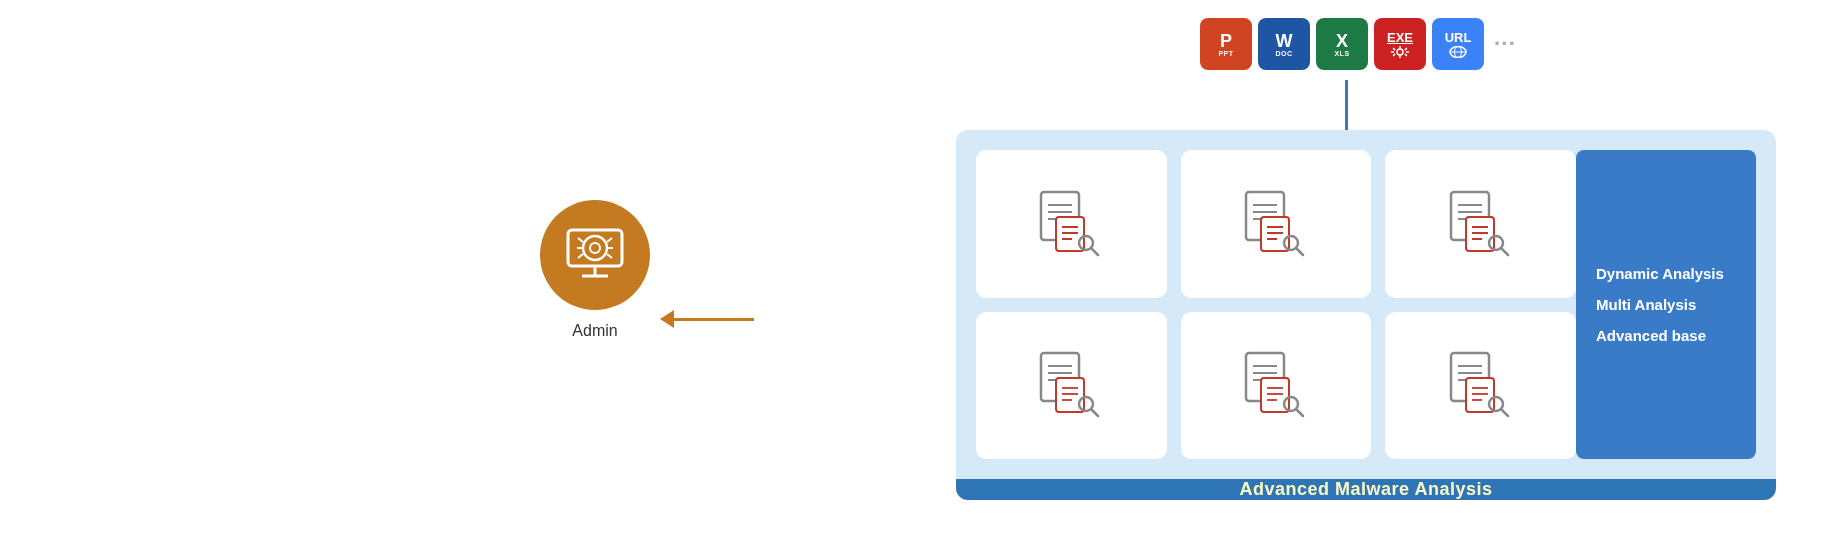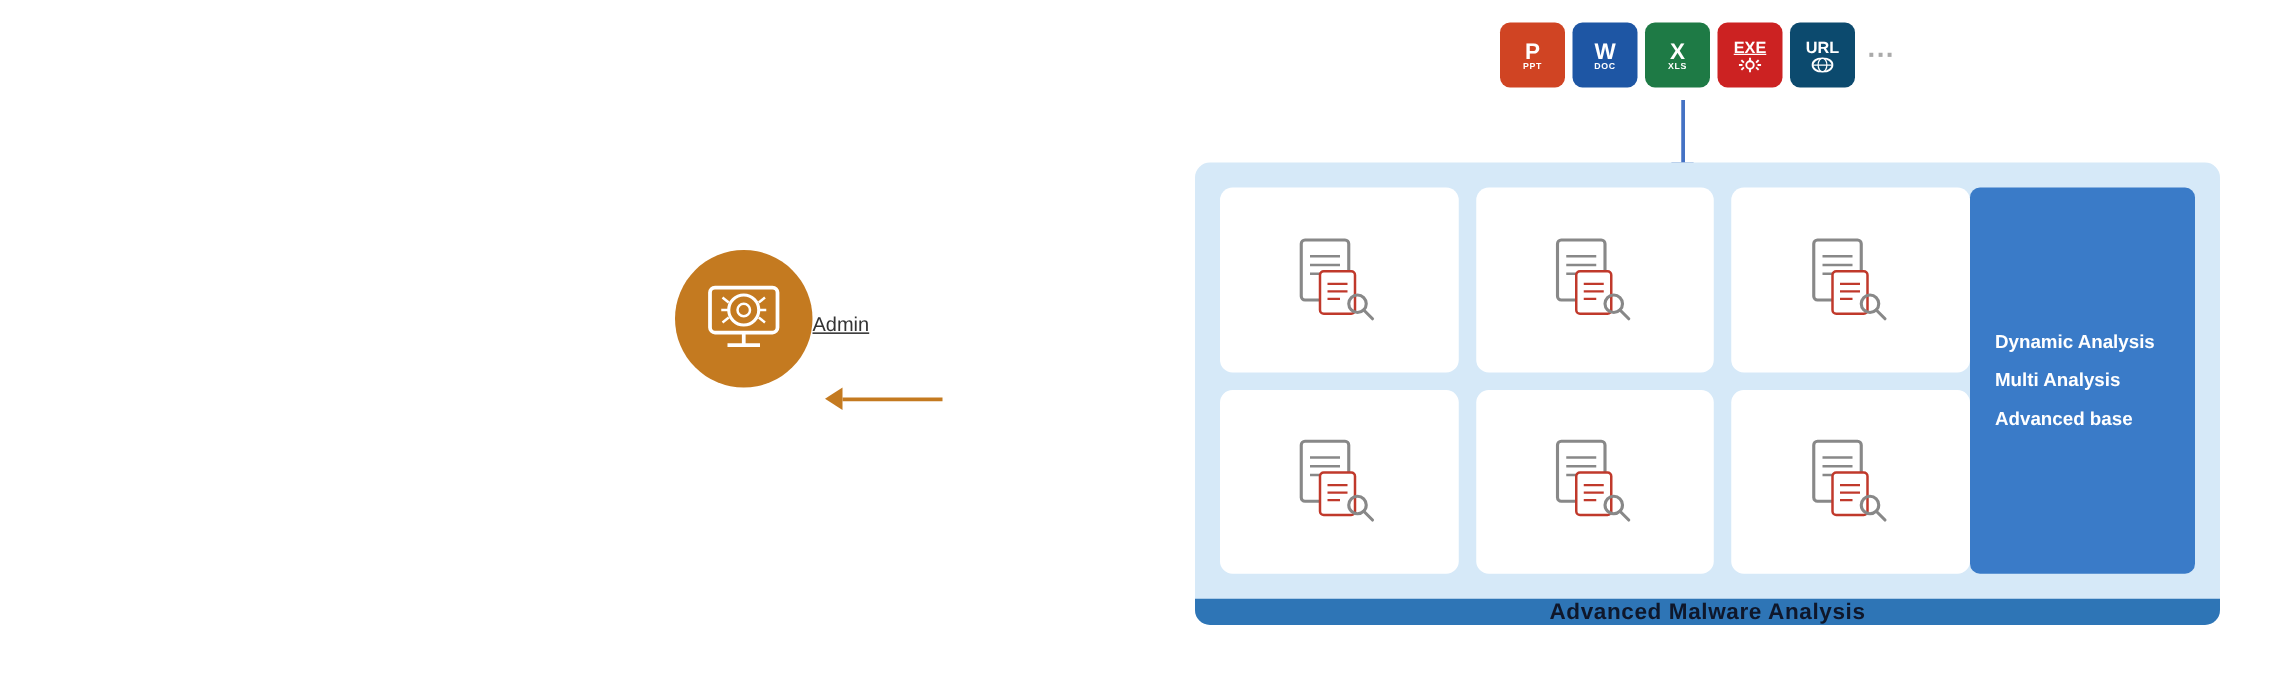--- a/index.html
+++ b/index.html
@@ -42,21 +42,21 @@
       font-size: 13px;
       color: white;
       position: relative;
       flex-direction: column;
     }
 
     .file-icon.ppt { background: #D04423; }
     .file-icon.word { background: #1E56A4; }
     .file-icon.excel { background: #1E7A45; }
     .file-icon.exe { background: #CC2222; }
-    .file-icon.url { background: #0c4a6e; }
+    .file-icon.url { background: #3b82f6; }
 
     .file-icon-letter {
       font-size: 18px;
       font-weight: 900;
       line-height: 1;
     }
 
     .file-icon-sub {
       font-size: 7px;
       font-weight: 700;
@@ -93,23 +93,22 @@
       border-right: 9px solid transparent;
       border-top: 14px solid #4472C4;
     }
 
     
     .admin-section {
       position: absolute;
       left: 540px;
       top: 200px;
       display: flex;
-      flex-direction: row;
-      align-items: center;
-      text-decoration: underline;
+      flex-direction: column;
+      align-items: center;
     }
 
     .admin-circle {
       width: 110px;
       height: 110px;
       border-radius: 50%;
       background: #C47A20;
       display: flex;
       align-items: center;
       justify-content: center;
@@ -204,21 +203,21 @@
     .analysis-label {
       color: white;
       font-size: 15px;
       font-weight: 600;
       white-space: nowrap;
     }
 
     
     .panel-footer {
       background: #2E75B6;
-      color: #0f172a;
+      color: #fef9c3;
       text-align: center;
       font-size: 18px;
       font-weight: 600;
       letter-spacing: 0.5px;
     }
   </style>
 </head>
 <body>
 
 <div class="main-container">

